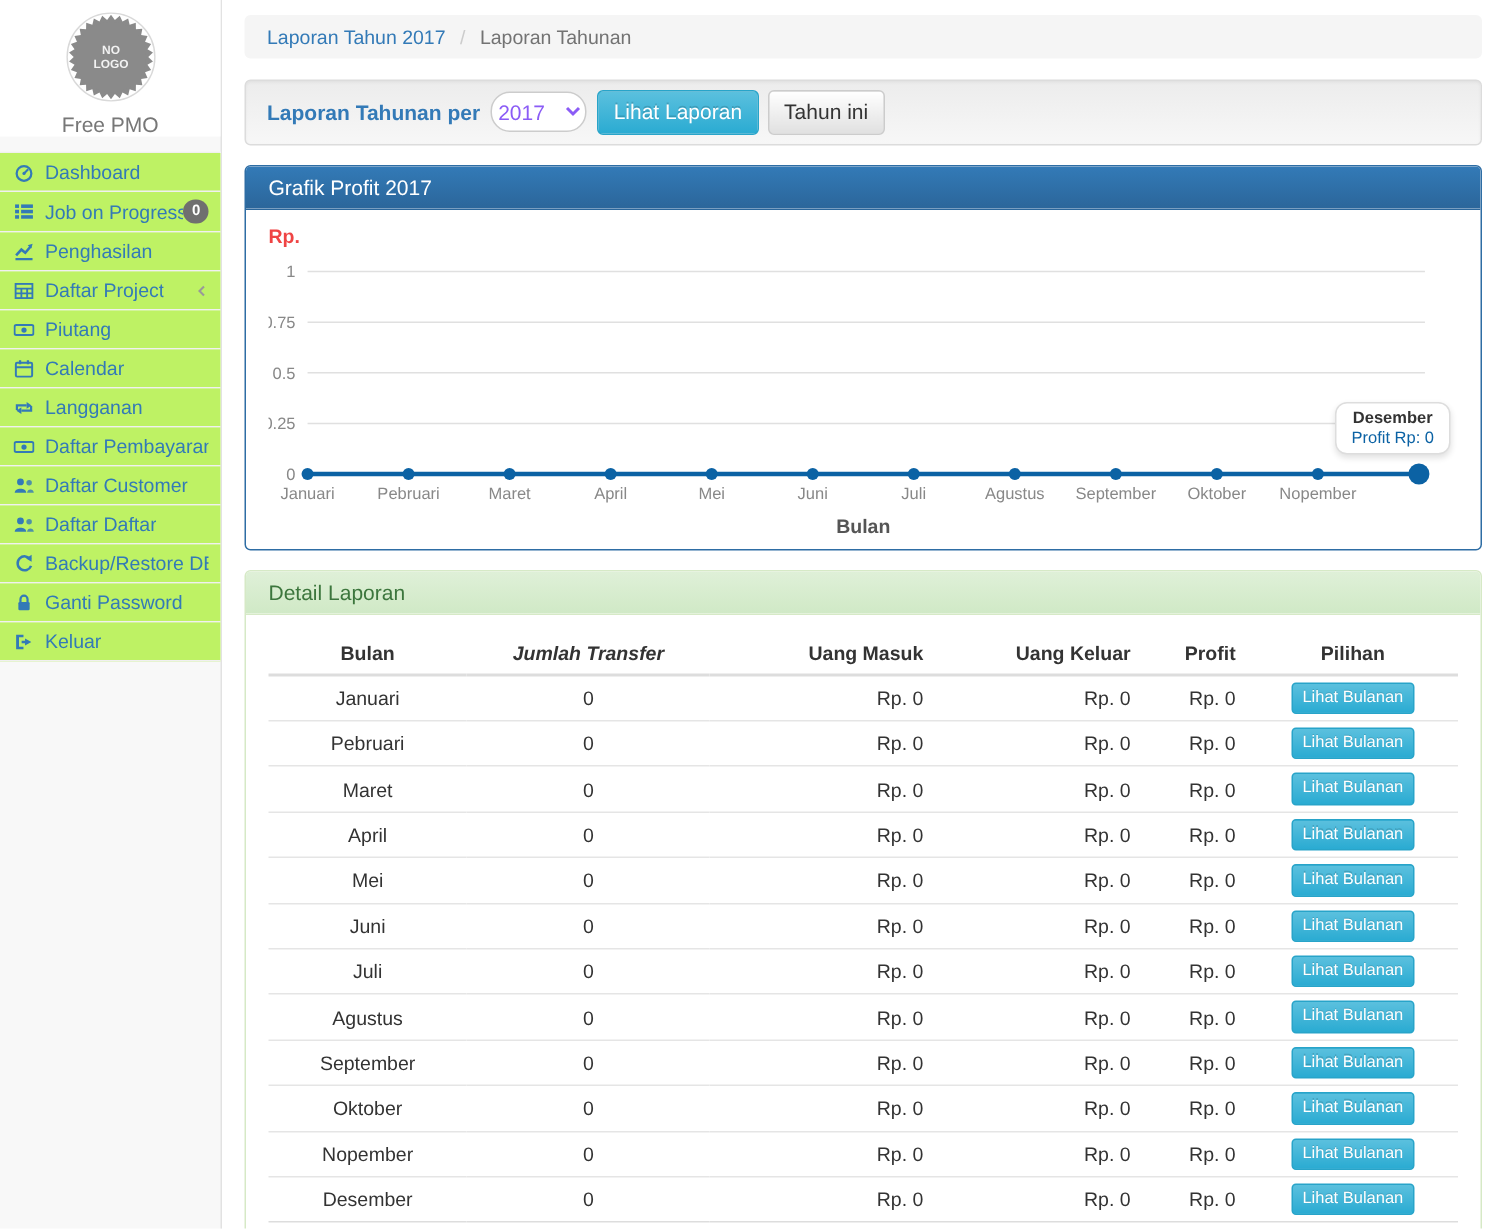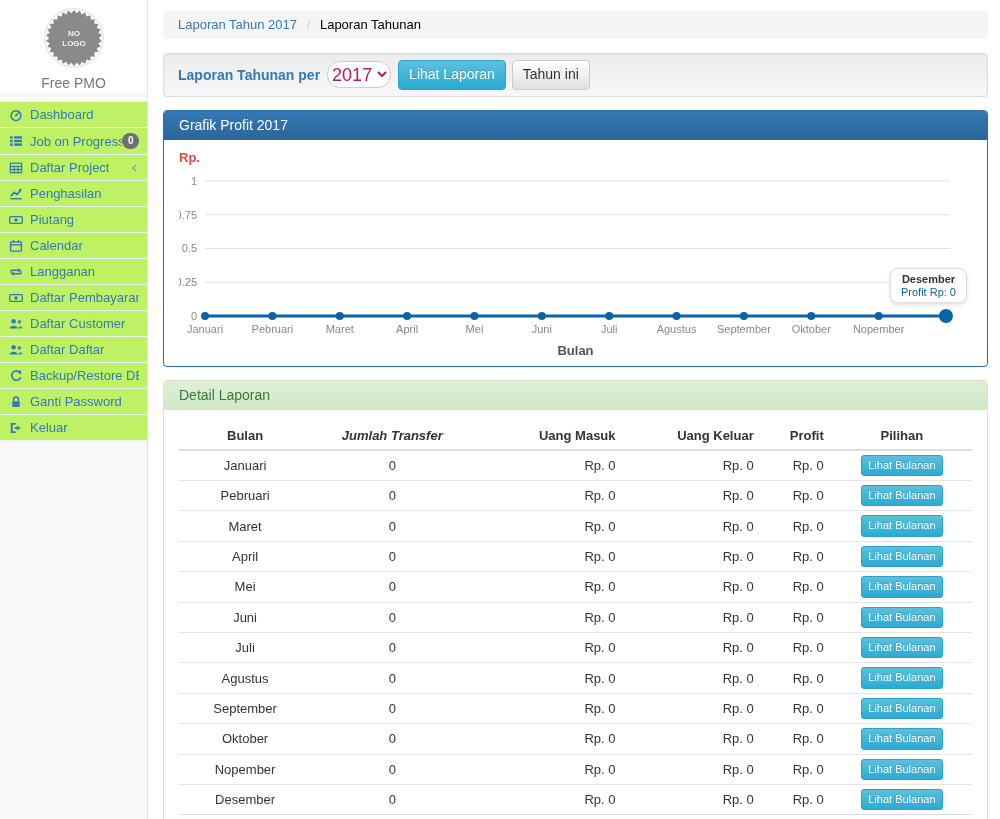--- a/index.html
+++ b/index.html
@@ -42,32 +42,32 @@
   
   .content { flex: 1 1 auto; padding: 0 12px 8px 15px; min-width: 0; }
 
   .breadcrumb {
     list-style: none; background: #f5f5f5; border-radius: 4px;
     padding: 7px 15px; margin: 10px 0 14px; font-size: 13px;
   }
   .breadcrumb li { display: inline; }
   .breadcrumb a { color: #337ab7; text-decoration: none; cursor: pointer; }
   .breadcrumb .sep { color: #ccc; padding: 0 6px; }
-  .breadcrumb .active { color: #000000; }
+  .breadcrumb .active { color: #737373; }
 
   .well {
     background-image: linear-gradient(to bottom, #ececec 0%, #f7f7f7 100%);
     border: 1px solid #dcdcdc; border-radius: 4px;
     box-shadow: inset 0 1px 2px rgba(0,0,0,.05);
     padding: 6px 14px; margin-bottom: 13px;
     display: flex; align-items: center;
   }
   .well .flabel { color: #337ab7; font-weight: bold; font-size: 14px; margin-right: 7px; }
   .well select {
-    height: 27px; width: 64px; font-size: 18px; color: #be185d;
+    height: 27px; width: 64px; font-size: 14px; color: #8b5cf6;
     border: 1px solid #ccc; border-radius: 13px; background: #fff; margin-right: 7px;
   }
   .btn {
     display: inline-block; font-size: 14px; line-height: 1.4;
     padding: 4px 10px; border-radius: 4px; cursor: pointer;
     border: 1px solid transparent;
   }
   .btn + .btn { margin-left: 6px; }
   .btn-info {
     color: #fff; border-color: #28a4c9;
@@ -158,45 +158,45 @@
                   <rect x="5.8" y="10.8" width="9" height="2.7"></rect>
                 </g>
               </svg>
             </span>
             <span class="lbl">Job on Progress</span>
             <span class="badge">0</span>
           </li>
           <li>
             <span class="mi">
               <svg viewBox="0 0 16 16">
+                <path d="M1.5 13.4 H14.5" stroke="#337ab7" stroke-width="1.6"></path>
+                <path d="M2 10.5 L6 6.2 L9 8.6 L13.2 3.6" stroke="#337ab7" stroke-width="2" fill="none"></path>
+                <polygon points="14.6,1.8 10.8,2.9 13.5,5.4" fill="#337ab7"></polygon>
+              </svg>
+            </span>
+            <span class="lbl">Penghasilan</span>
+          </li>
+          <li>
+            <span class="mi">
+              <svg viewBox="0 0 16 16">
                 <g stroke="#337ab7" stroke-width="1.4" fill="none">
                   <rect x="1.6" y="2.6" width="12.8" height="10.8"></rect>
                   <line x1="1.6" y1="6.2" x2="14.4" y2="6.2"></line>
                   <line x1="1.6" y1="9.8" x2="14.4" y2="9.8"></line>
                   <line x1="6" y1="6.2" x2="6" y2="13.4"></line>
                   <line x1="10.4" y1="6.2" x2="10.4" y2="13.4"></line>
                 </g>
               </svg>
             </span>
             <span class="lbl">Daftar Project</span>
             <span class="chev">
               <svg width="9" height="10" viewBox="0 0 9 10">
                 <polyline points="6,2 3,5 6,8" fill="none" stroke="#999" stroke-width="1.4"></polyline>
               </svg>
             </span>
-          </li>
-          <li>
-            <span class="mi">
-              <svg viewBox="0 0 16 16">
-                <path d="M1.5 13.4 H14.5" stroke="#337ab7" stroke-width="1.6"></path>
-                <path d="M2 10.5 L6 6.2 L9 8.6 L13.2 3.6" stroke="#337ab7" stroke-width="2" fill="none"></path>
-                <polygon points="14.6,1.8 10.8,2.9 13.5,5.4" fill="#337ab7"></polygon>
-              </svg>
-            </span>
-            <span class="lbl">Penghasilan</span>
           </li>
           <li>
             <span class="mi">
               <svg viewBox="0 0 16 16">
                 <rect x="0.8" y="4.2" width="14.4" height="7.6" rx="1.3" fill="none" stroke="#337ab7" stroke-width="1.5"></rect>
                 <circle cx="8" cy="8" r="2" fill="#337ab7"></circle>
               </svg>
             </span>
             <span class="lbl">Piutang</span>
           </li>

